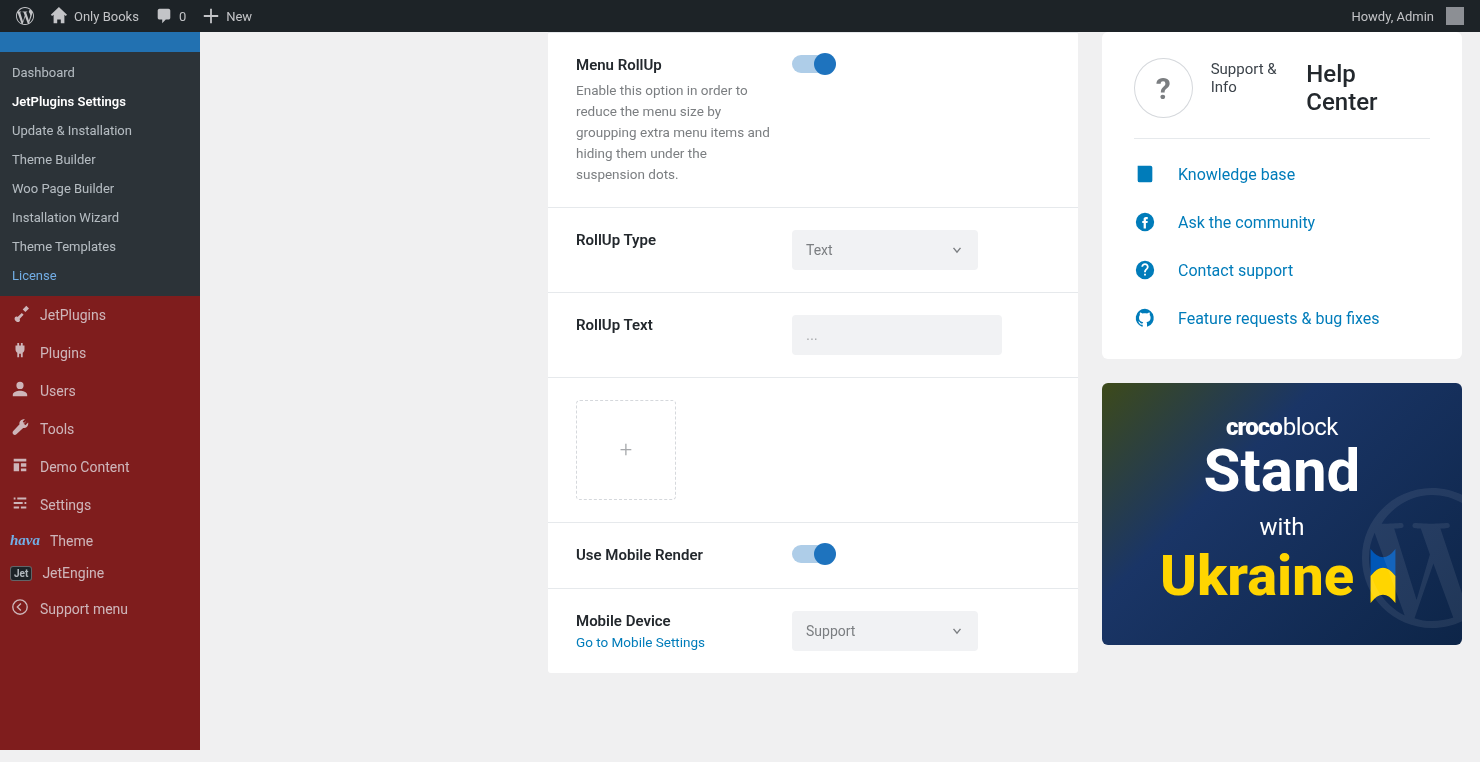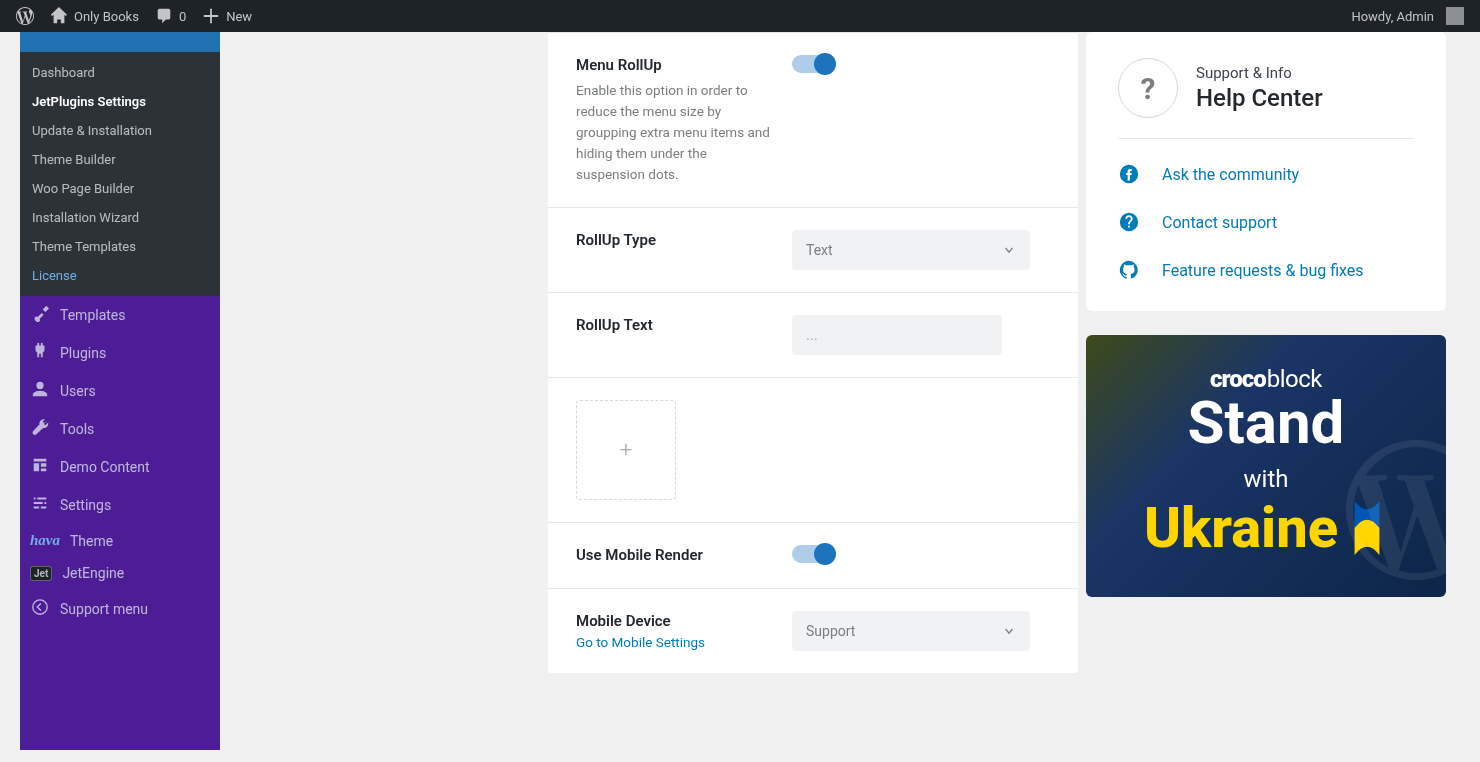--- a/index.html
+++ b/index.html
@@ -34,25 +34,24 @@
     .ab-avatar {
       width: 18px; height: 18px; background: #8c8f94;
       margin-left: 6px;
     }
     
     
     .admin-sidebar {
       position: fixed;
       top: 32px; left: 0; bottom: 12px;
       width: 200px;
-      background: #4c1d95;
+      background: #7f1d1d;
       color: #f0f0f1;
       overflow-y: auto;
       font-size: 14px;
-      margin-left: 20px;
     }
     .sidebar-blue-strip {
       height: 20px;
       background: #2271b1;
     }
     .sidebar-submenu {
       background: #2c3338;
       padding: 6px 0;
     }
     .sidebar-sub-item {
@@ -89,21 +88,21 @@
       padding: 1px 3px;
       font-weight: bold;
     }
     
     
     .main-content {
       margin-left: 200px;
       margin-top: 32px;
       display: flex;
       align-items: flex-start;
-      gap: 8px;
+      gap: 24px;
       padding: 0 24px 36px 48px;
       min-height: calc(100vh - 32px);
     }
     
     .center-pane {
       background: #fff;
       width: 530px;
       border-radius: 3px;
       margin-left: 300px;
       flex-shrink: 0;
@@ -152,21 +151,21 @@
     .toggle::after {
       content: '';
       position: absolute;
       right: -2px; top: -2px;
       width: 22px; height: 22px;
       background: #1e73be;
       border-radius: 50%;
     }
     
     .select-box {
-      width: 238px;
+      width: 186px;
       height: 40px;
       background: #f1f2f4;
       border: none;
       border-radius: 4px;
       display: flex;
       align-items: center;
       justify-content: space-between;
       padding: 0 14px;
       color: #7b7e81;
       cursor: pointer;
@@ -209,21 +208,21 @@
     }
     .info-header { display: flex; align-items: center; gap: 18px; margin-bottom: 20px; }
     .info-icon-circle {
       width: 60px; height: 60px;
       border: 1px solid #d5d8dc;
       border-radius: 50%;
       display: flex; align-items: center; justify-content: center;
       font-size: 30px; color: #7b7e81;
       font-weight: bold;
     }
-    .info-title-group { display: flex; flex-direction: column; gap: 2px; }
+    .info-title-group { display: flex; flex-direction: row; gap: 2px; }
     .info-subtitle { font-size: 15px; color: #3c434a; }
     .info-title { font-size: 24px; font-weight: 500; color: #23282d; }
     .info-divider { height: 1px; background: #e6e9ec; margin: 18px 0; }
     .info-links { display: flex; flex-direction: column; gap: 26px; margin-top: 24px; }
     .info-link {
       display: flex; align-items: center; gap: 22px;
       color: #007cba; cursor: pointer; font-size: 16px;
     }
     .info-link-icon {
       width: 22px; height: 22px; fill: #007cba; flex-shrink: 0;
@@ -308,21 +307,21 @@
     <div class="sidebar-sub-item">Theme Templates</div>
     <div class="sidebar-sub-item highlight">License</div>
   </div>
 
   <div class="sidebar-item">
     <span class="sidebar-item-icon">
       <svg viewBox="0 0 20 20" width="18" height="18" fill="currentColor">
           <path d="M4 16c0-1 1-2 2-2 .5 0 1 .2 1.3.5L12 10l2 2-4.5 4.7c.3.3.5.8.5 1.3 0 1-1 2-2 2s-4-1-4-4zm9-10l4-4 3 3-4 4-3-3z"></path>
         </svg>
     </span>
-    <span>Templates</span>
+    <span>JetPlugins</span>
   </div>
   <div class="sidebar-item">
     <span class="sidebar-item-icon">
       <svg viewBox="0 0 20 20" width="18" height="18" fill="currentColor">
           <path d="M13 4V1h-2v3H9V1H7v3H5v4c0 2 1 3 2 4v5h2v-4h2v4h2v-5c1-1 2-2 2-4V4h-2z"></path>
         </svg>
     </span>
     <span>Plugins</span>
   </div>
   <div class="sidebar-item">
@@ -451,20 +450,26 @@
     <div class="info-card">
       <div class="info-header">
         <div class="info-icon-circle">?</div>
         <div class="info-title-group">
           <div class="info-subtitle">Support &amp; Info</div>
           <div class="info-title">Help Center</div>
         </div>
       </div>
       <div class="info-divider"></div>
       <div class="info-links">
+        <a class="info-link">
+          <svg class="info-link-icon" viewBox="0 0 24 24">
+              <path d="M4 3h14a2 2 0 012 2v14a2 2 0 01-2 2H6a2 2 0 01-2-2V3zm4 4h8v2H8zm0 4h8v2H8z"></path>
+            </svg>
+          <span>Knowledge base</span>
+        </a>
         <a class="info-link">
           <svg class="info-link-icon" viewBox="0 0 24 24">
               <path d="M12 2a10 10 0 100 20 10 10 0 000-20zm3 7h-1.5c-.5 0-.5.3-.5.7V11h2l-.3 2H13v6h-2.5v-6H9v-2h1.5V9c0-1.5.7-2.5 2.5-2.5H15V9z"></path>
             </svg>
           <span>Ask the community</span>
         </a>
         <a class="info-link">
           <svg class="info-link-icon" viewBox="0 0 24 24">
               <path d="M12 2a10 10 0 100 20 10 10 0 000-20zm1 16h-2v-2h2v2zm2-7l-1 1c-.7.7-1 1.3-1 2.5h-2v-.5c0-1 .4-2 1.2-2.8l1.2-1.2c.4-.4.6-.9.6-1.5 0-1.1-.9-2-2-2s-2 .9-2 2H8c0-2.2 1.8-4 4-4s4 1.8 4 4c0 .9-.4 1.7-1 2.3z"></path>
             </svg>

